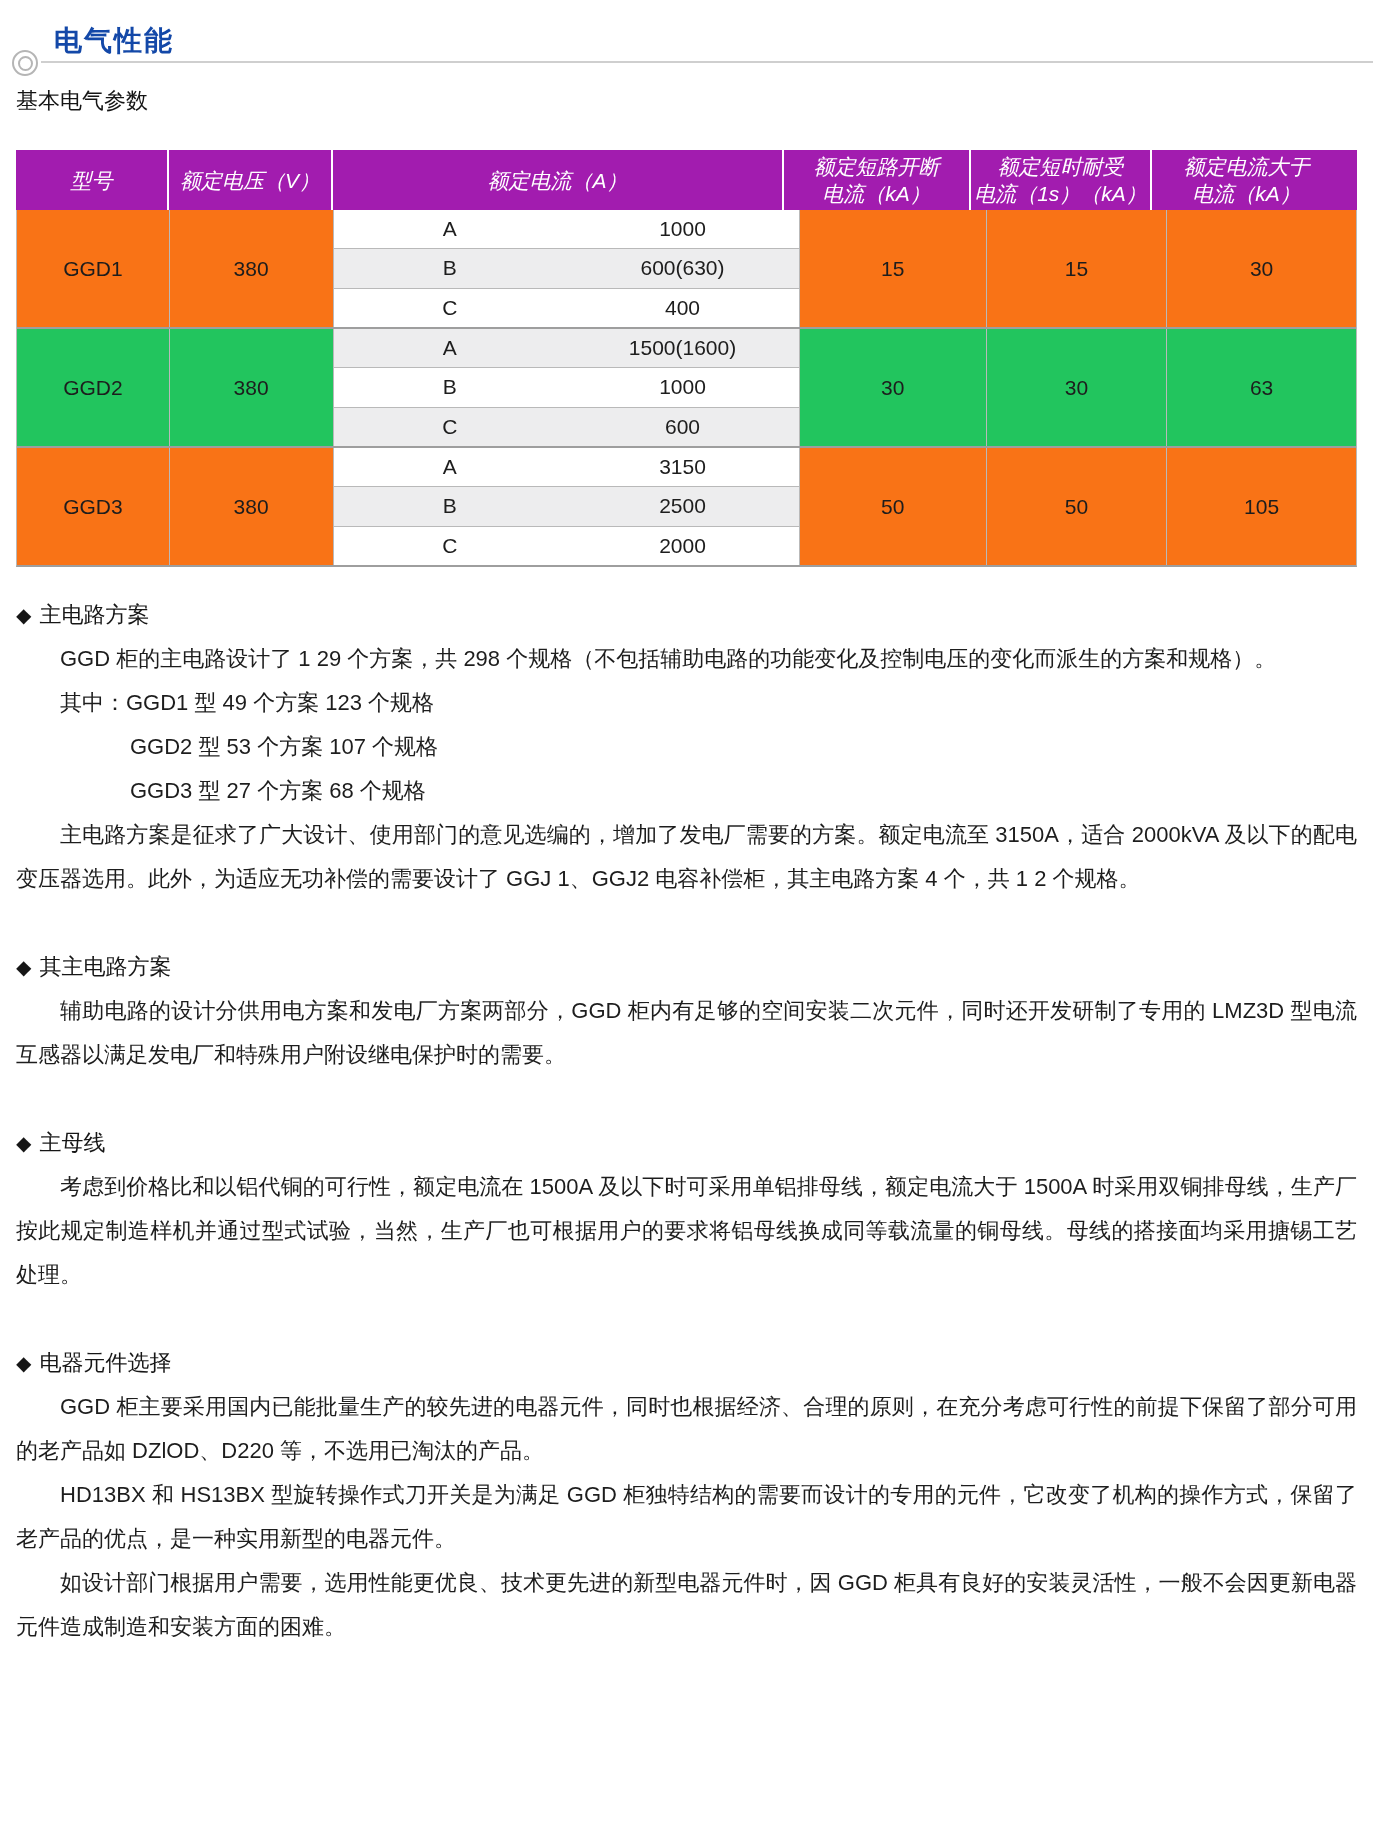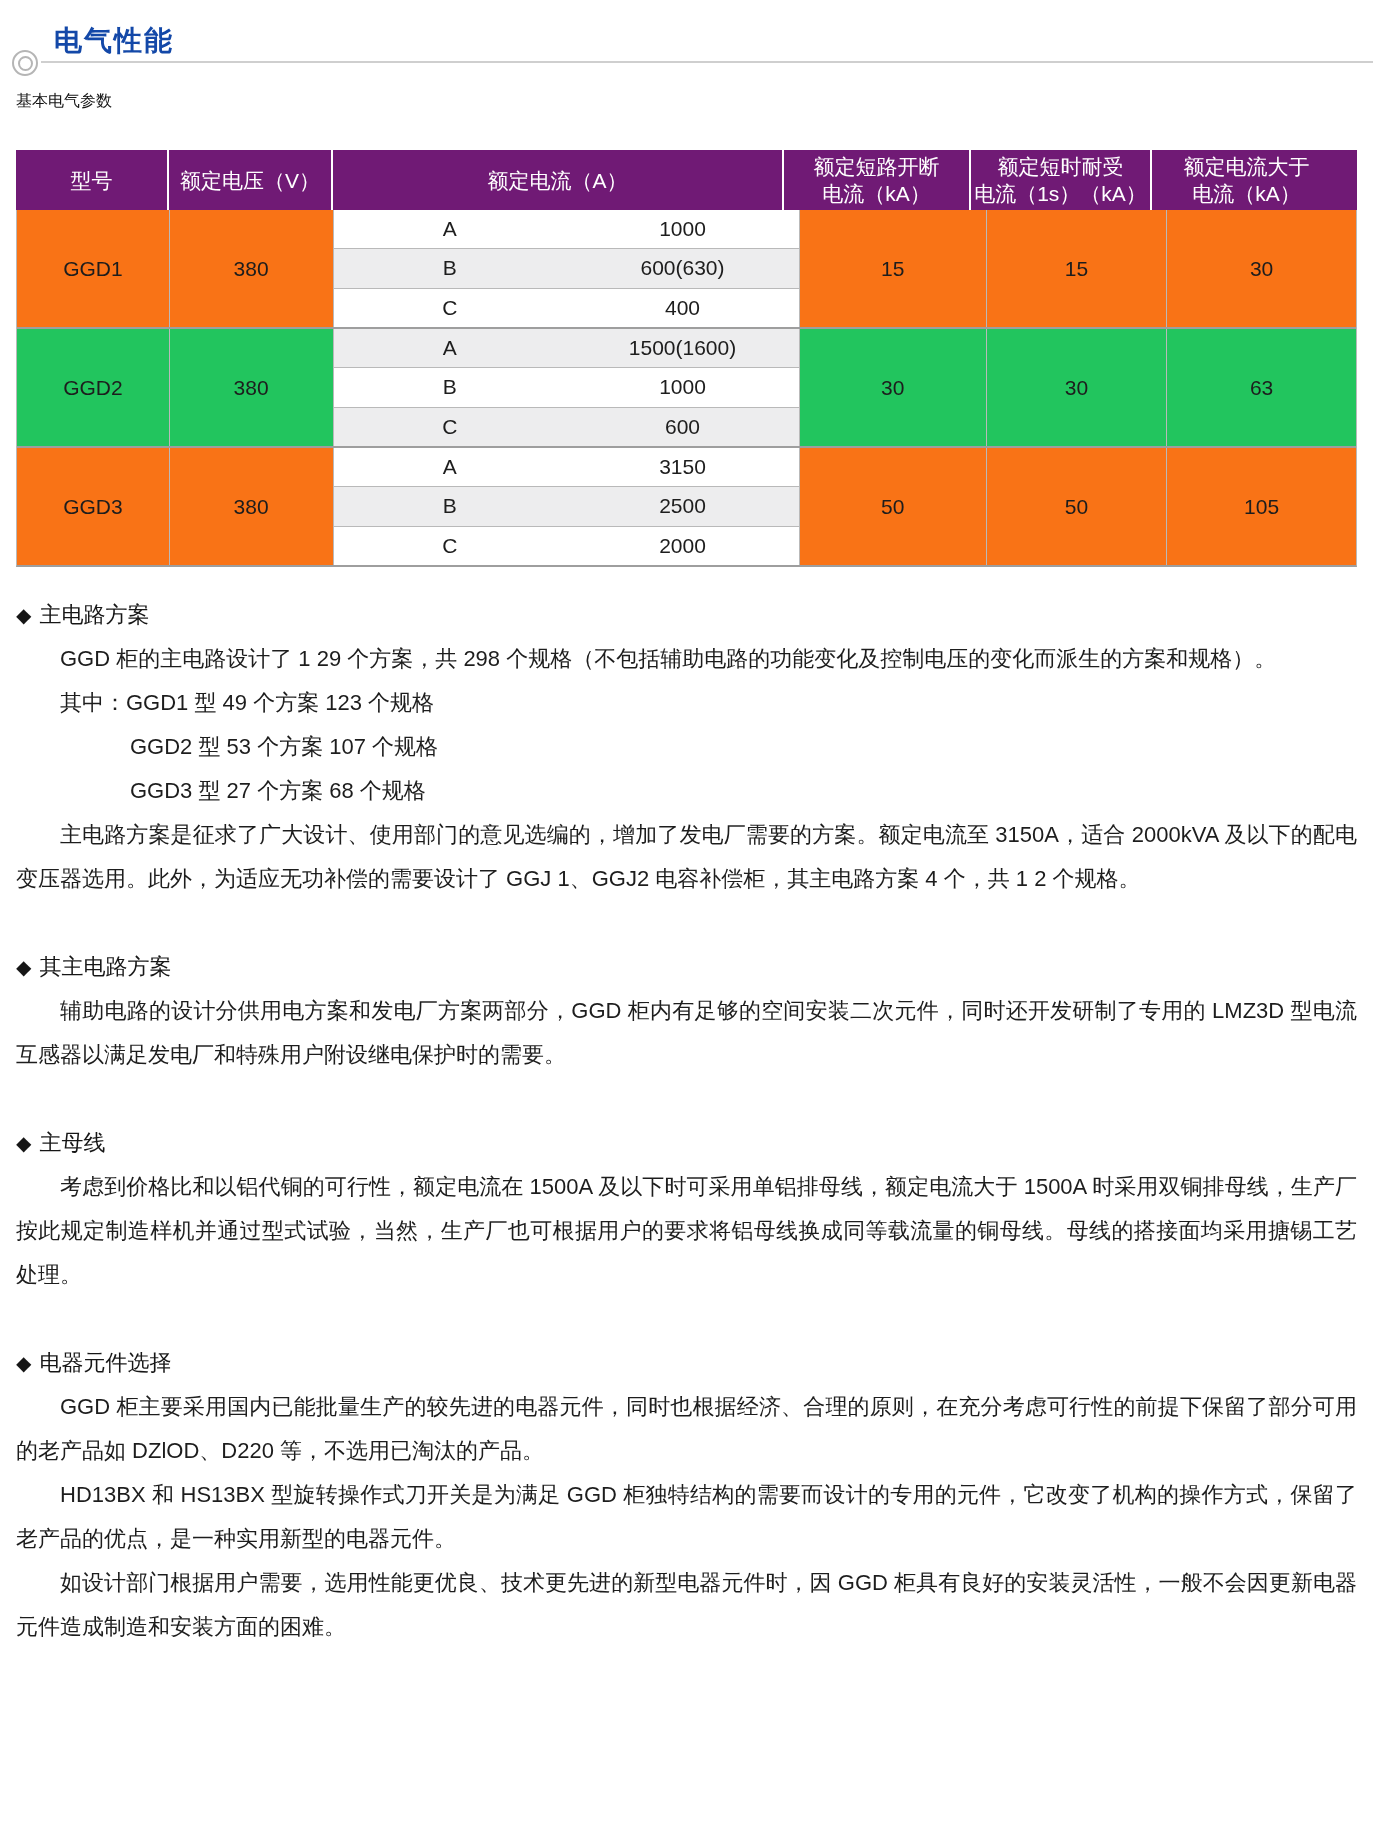--- a/index.html
+++ b/index.html
@@ -23,26 +23,26 @@
   .ring {
     position:absolute; left:0; top:2px; width:22px; height:22px;
     border:2px solid #b5b5b5; border-radius:50%; background:#fff;
     display:flex; align-items:center; justify-content:center;
   }
   .ring-inner { width:11px; height:11px; border:2px solid #b5b5b5; border-radius:50%; }
   .rule { position:absolute; left:29px; right:0; top:13px; height:2px; background:#cfcfcf; }
 
   .subtitle {
     margin:0 16px; height:40px; line-height:30px;
-    font-size:16px; color:#141414;
+    font-size:22px; color:#141414;
   }
 
   
   .spec-table { margin:24px 16px 0 16px; width:1341px; }
-  .t-head { display:flex; height:60px; background:#701a75; color:#ffffff; }
+  .t-head { display:flex; height:60px; background:#a21caf; color:#ffffff;font-style:italic; }
   .hcell {
     display:flex; flex-direction:column; align-items:center; justify-content:center;
     font-size:21px; line-height:27px; box-sizing:border-box;
     border-right:2px solid #ffffff; text-align:center;
   }
   .hcell:last-child { border-right:none; }
   .w-model { width:153px; } .w-voltage { width:164px; } .w-current { width:451px; }
   .w-breaking { width:187px; } .w-withstand { width:181px; } .w-peak { width:189px; }
 
   .t-body {

